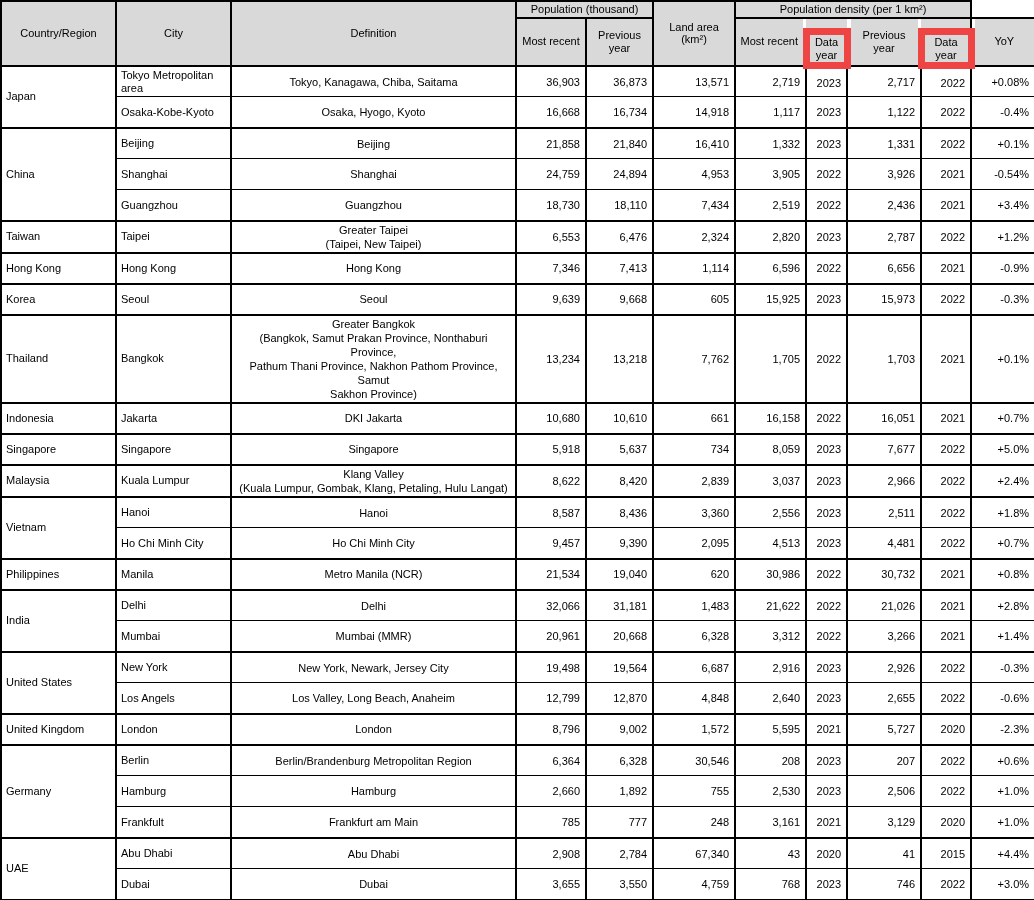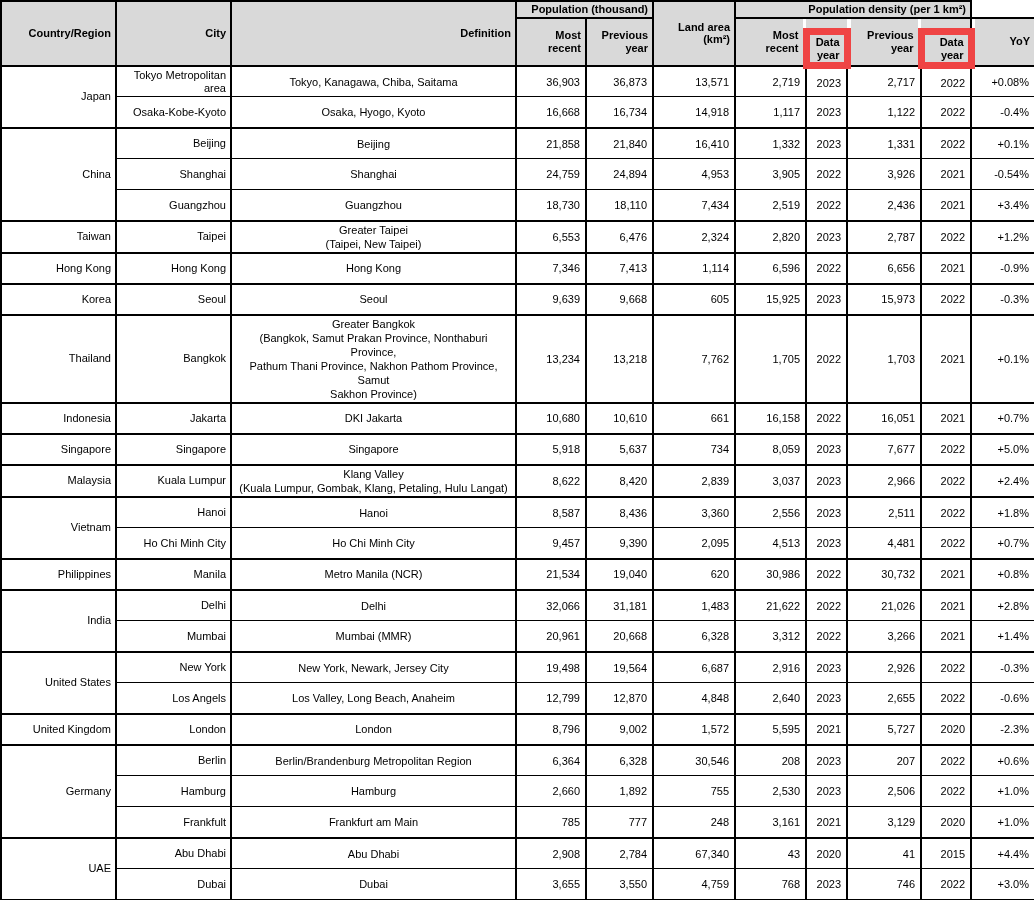--- a/index.html
+++ b/index.html
@@ -1,41 +1,41 @@
 <!DOCTYPE html>
 <html><head>
 <meta charset="utf-8">
 <style>
   html,body{margin:0;padding:0;background:#fff;}
   body{font-family:"Liberation Sans",sans-serif;color:#000;}
   table{border-collapse:collapse;table-layout:fixed;width:1034px;font-size:11px;}
   th,td{padding:1px 4px;overflow:hidden;}
   
   thead th{
-    background:#d9d9d9;border:2px solid #000;font-weight:bold;
-    text-align:right;vertical-align:middle;line-height:1.15;
+    background:#d9d9d9;border:2px solid #000;font-weight:normal;
+    text-align:center;vertical-align:middle;line-height:1.15;
   }
   thead tr.h1{height:14px;}
   thead tr.h2{height:14px;}
   thead tr.h3{height:28px;}
   th.pre{white-space:pre-line;}
   th.no-right{border-right-style:none;}
   th.no-left{border-left-style:none;}
   th.filler{border-left-style:none;border-right-style:none;border-top-style:none;border-bottom:2px solid #000;}
   th.blank{background:#fff;border-top-style:none;border-right-style:none;border-left-style:none;border-bottom-style:none;}
   th.sub-box{border:7px solid #ef4444;}
   
   tbody tr{height:31px;}
   tbody td{
     border-left:2px solid #000;border-right:2px solid #000;
     border-top:1px solid #000;vertical-align:middle;background:#fff;
   }
   tbody tr.group-start td{border-top:2px solid #000;}
   tbody tr:last-child td{border-bottom:6px solid #4c1d95;padding-left:28px;}
-  .c-country,.c-city{text-align:right;line-height:13px;margin-left:36px;}
+  .c-country,.c-city{text-align:left;line-height:13px;margin-left:36px;}
   .c-def{text-align:center;white-space:pre-line;font-size:11px;line-height:14px;}
   .c-num{text-align:right;padding-right:5px;}
 </style>
 </head>
 <body>
 
 <table>
   <colgroup>
     <col style="width:115px">
       <col style="width:115px">

